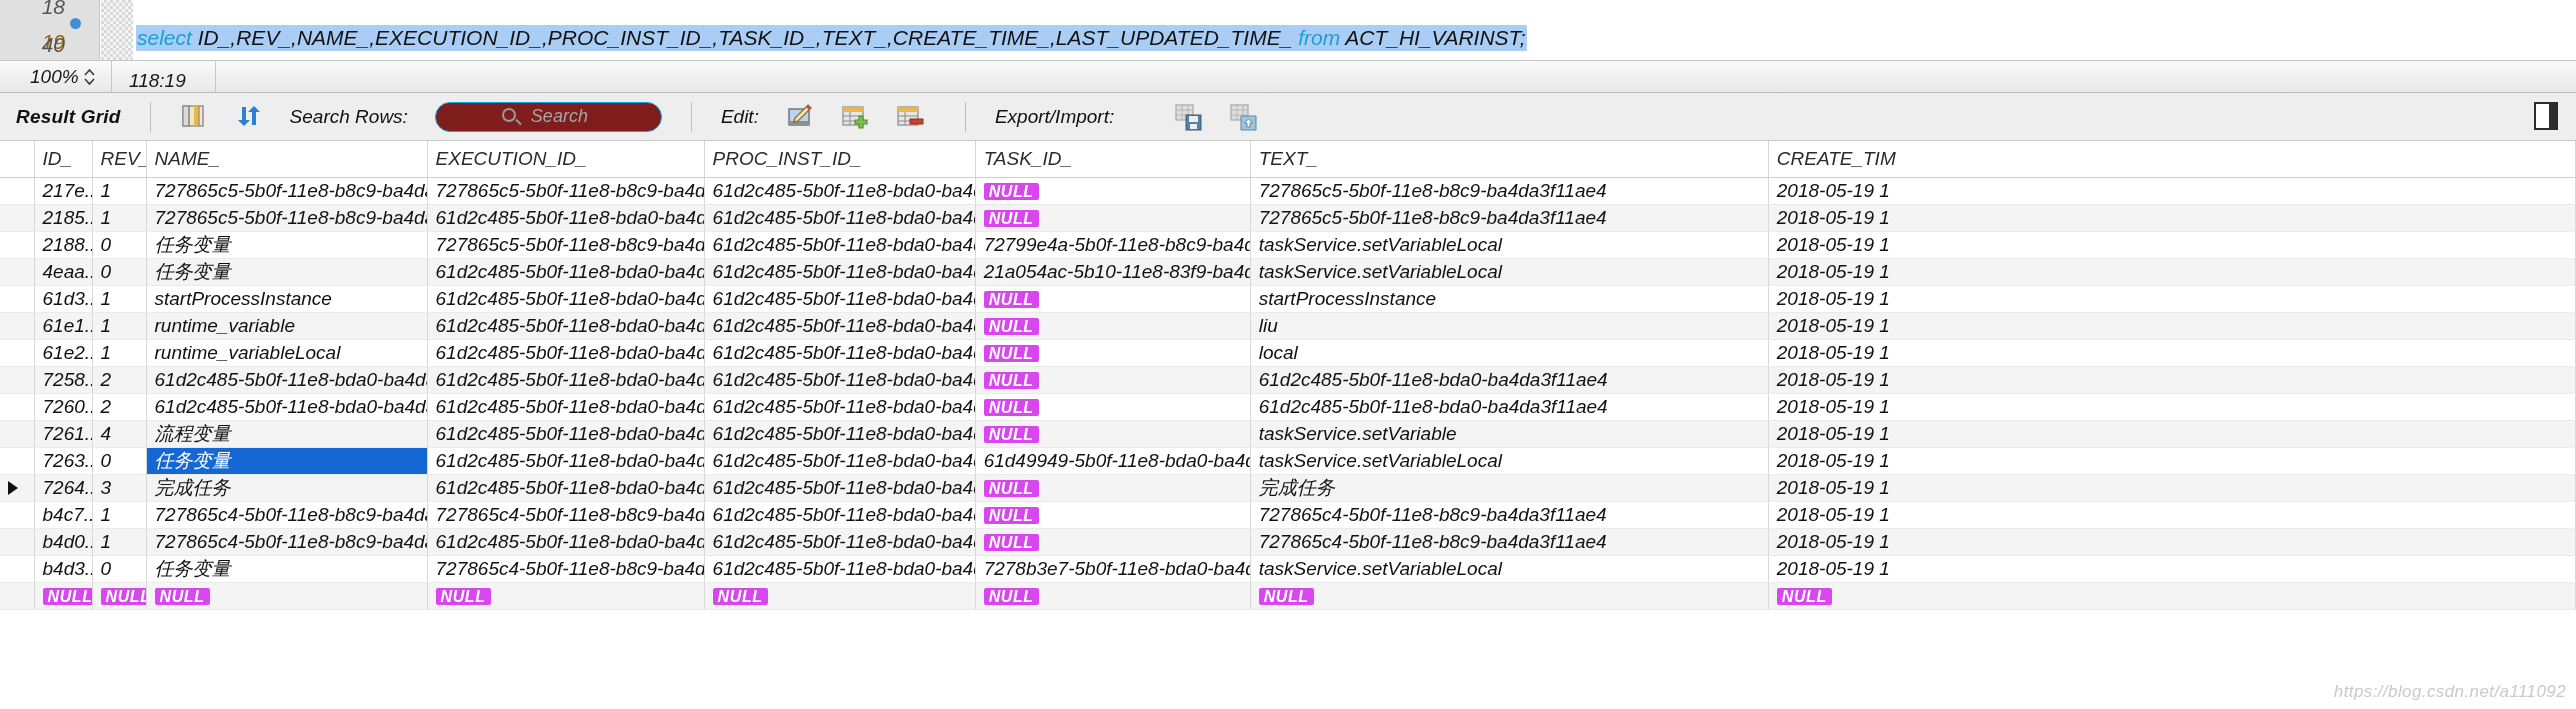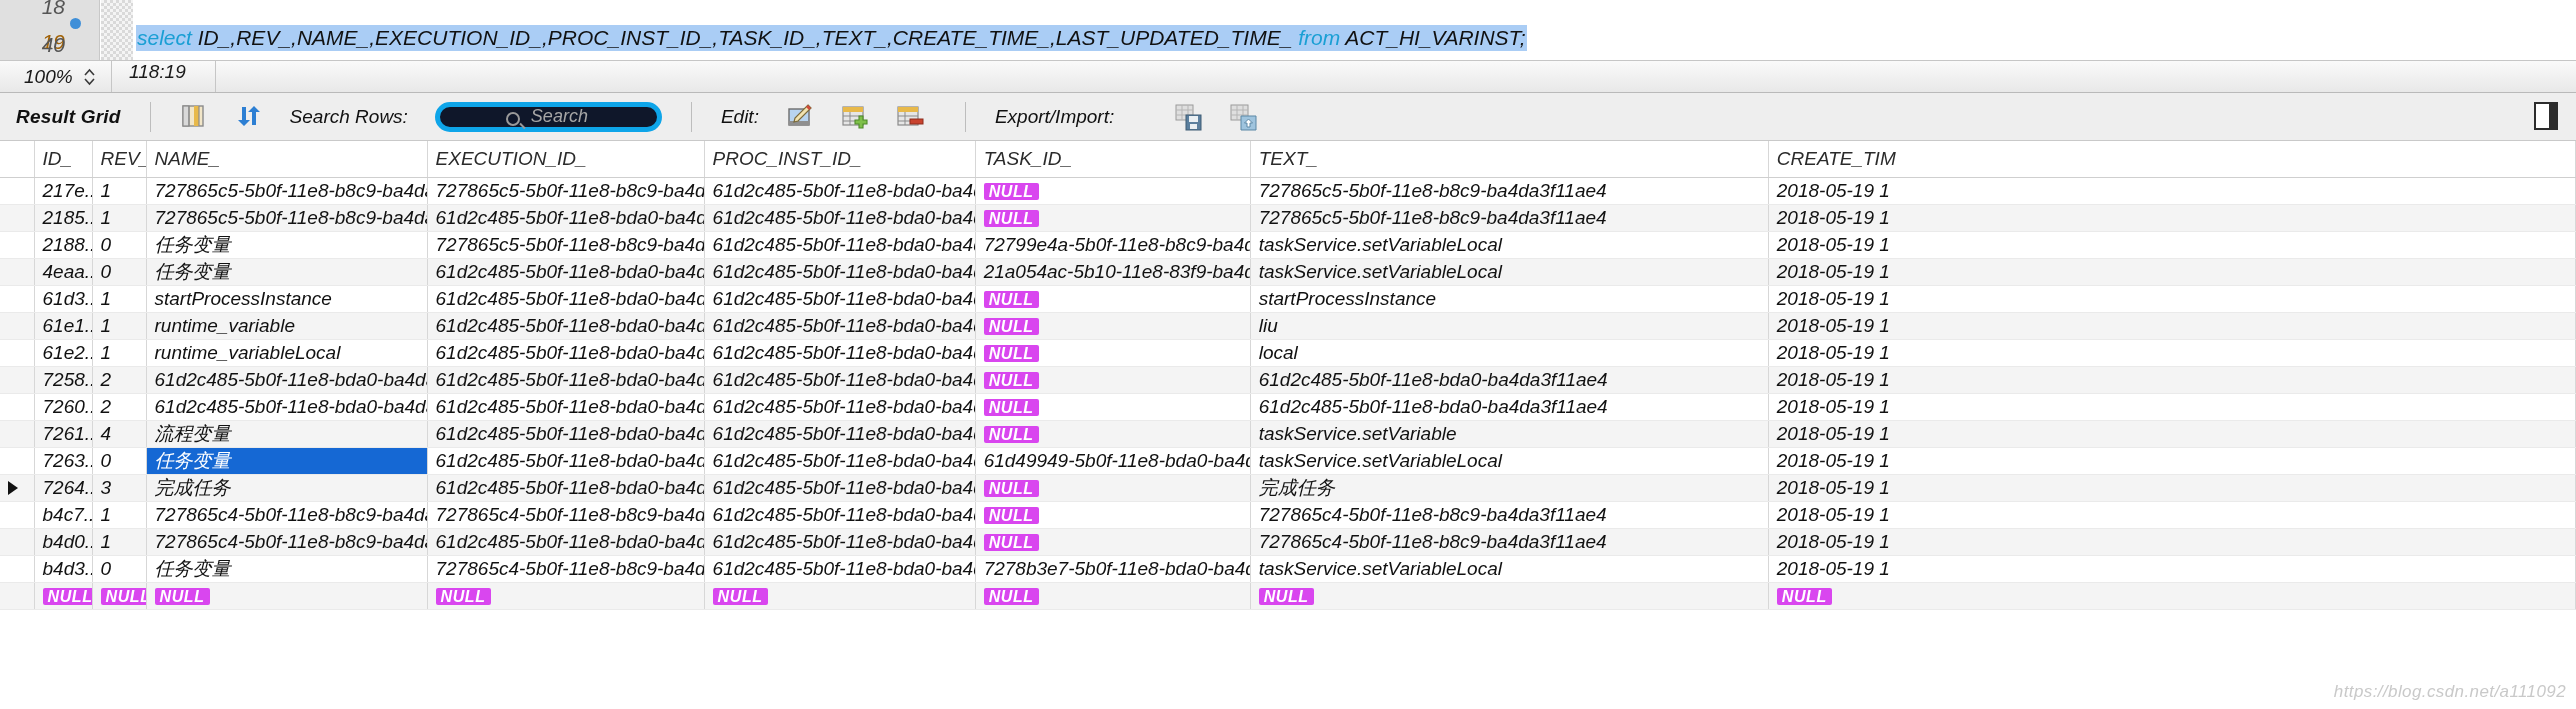--- a/index.html
+++ b/index.html
@@ -79,38 +79,38 @@
     border-bottom: 1px solid #b9b9b9;
     display: flex;
     align-items: stretch;
     font-size: 19px;
     color: #1a1a1a;
   }
   .zoomcell {
     width: 112px;
     display: flex;
     align-items: center;
-    padding-left: 24px;
+    padding-left: 30px;
     border-right: 1px solid #c6c6c6;
     position: relative;
   }
   .spinner {
     position: absolute;
     right: 14px; top: 3px;
     width: 16px; height: 26px;
     display: flex; flex-direction: column;
     justify-content: center; align-items: center;
     color: #333;
     line-height: 9px;
     font-size: 13px;
   }
   .poscell {
     width: 104px;
     display: flex;
-    align-items: flex-start;
+    align-items: flex-end;
     padding-left: 17px;
     border-right: 1px solid #c6c6c6;
   }
   .fillcell { flex: 1; }
 
   
   .gridtoolbar {
     position: relative;
     height: 48px;
     background: #eeeeee;
@@ -121,22 +121,22 @@
     font-size: 19px;
     color: #111;
     gap: 15px;
   }
   .tb-title { font-weight: bold; font-size: 19px; letter-spacing: 0.2px; }
   .vsep { width: 1px; height: 30px; background: #bdbdbd; margin: 0 14px; }
   .tbicon { width: 30px; height: 28px; margin-right: 10px; position: relative; cursor: default; }
   .tb-label { margin-right: 12px; }
   .searchbox {
     width: 227px; height: 30px;
-    background: #0f172a;
-    border: 5px solid #0ea5e9;
+    background: #7f1d1d;
+    border: 1px solid #0ea5e9;
     border-radius: 15px;
     display: flex; align-items: center; justify-content: center;
     position: relative;
   }
   .searchbox .sicon {
     position: absolute; left: 66px; top: 5px;
     width: 14px; height: 14px;
     border: 2px solid #9a9a9a; border-radius: 50%;
   }
   .searchbox .sicon::after {

